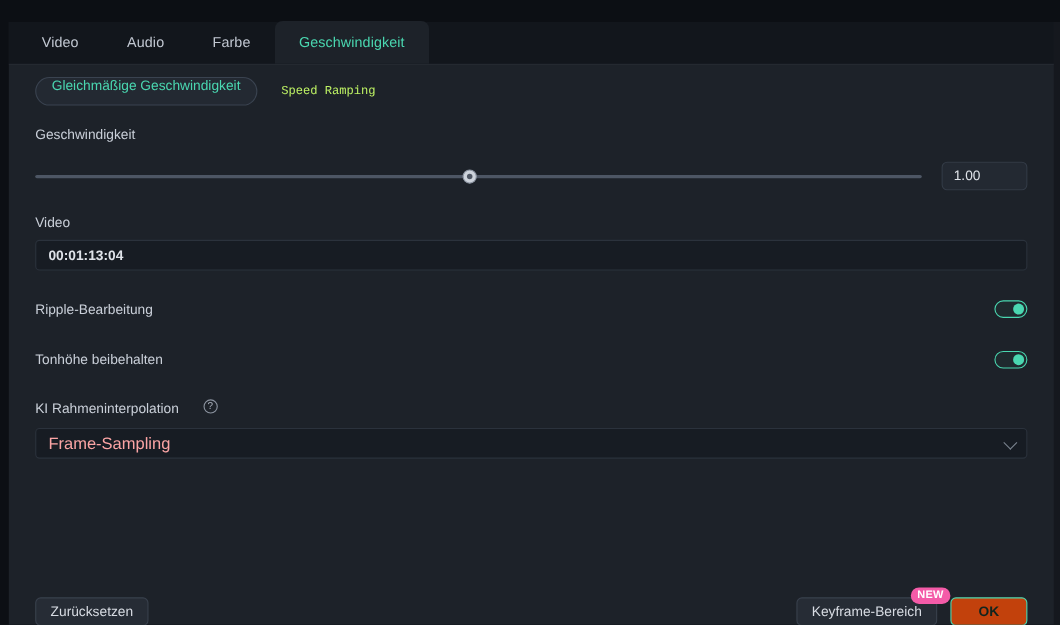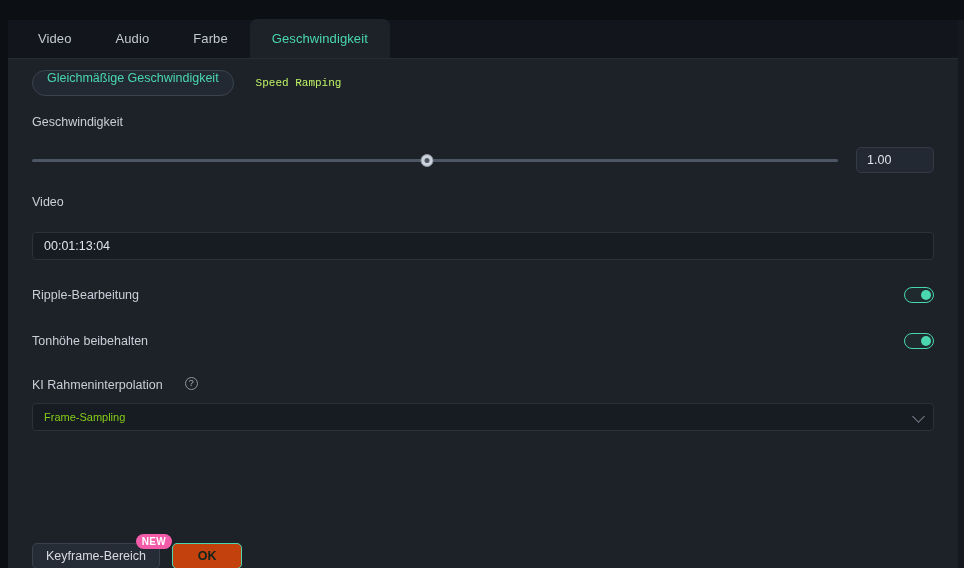--- a/index.html
+++ b/index.html
@@ -164,22 +164,23 @@
     width: 100%;
     height: 28px;
     background: #171c23;
     border: 1px solid #2b323c;
     border-radius: 4px;
     color: #dfe3e9;
     font-size: 12.5px;
     font-family: "Liberation Sans", sans-serif;
     padding: 0 11px;
     box-sizing: border-box;
-    margin-top: 22px;
+    margin-top: 8px;
     outline: none;
+    font-weight: bold;
   }
 
   
   .toggle-row {
     display: flex;
     align-items: center;
     justify-content: space-between;
     height: 22px;
   }
   .toggle {
@@ -240,22 +241,22 @@
     border: 1px solid #2b323c;
     border-radius: 4px;
     display: flex;
     align-items: center;
     padding: 0 11px;
     box-sizing: border-box;
     margin-top: 10px;
     cursor: pointer;
   }
   .select-value {
-    color: #84cc16;
-    font-size: 11px;
+    color: #fca5a5;
+    font-size: 15px;
   }
   .chev {
     position: absolute;
     right: 10px;
     top: 50%;
     width: 8px;
     height: 8px;
     margin-top: -5px;
     border-right: 1.4px solid #7b838f;
     border-bottom: 1.4px solid #7b838f;
@@ -389,20 +390,23 @@
         <span class="field-label">KI Rahmeninterpolation</span>
         <span class="help-icon">?</span>
       </div>
       <div class="select-box">
         <span class="select-value">Frame-Sampling</span>
         <span class="chev"></span>
       </div>
     </div>
 
     <div class="footer">
+      <div class="btn btn-ghost">
+        <span>Zurücksetzen</span>
+      </div>
       <div class="footer-right">
         <div class="kf-wrap">
           <div class="btn btn-ghost">
             <span>Keyframe-Bereich</span>
           </div>
           <span class="badge">NEW</span>
         </div>
         <div class="btn btn-primary">
           <span>OK</span>
         </div>

